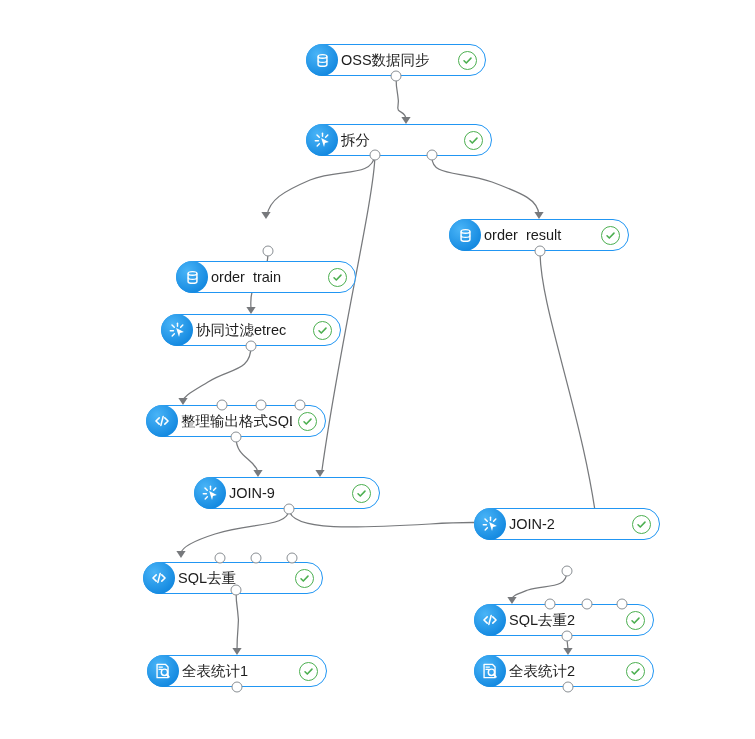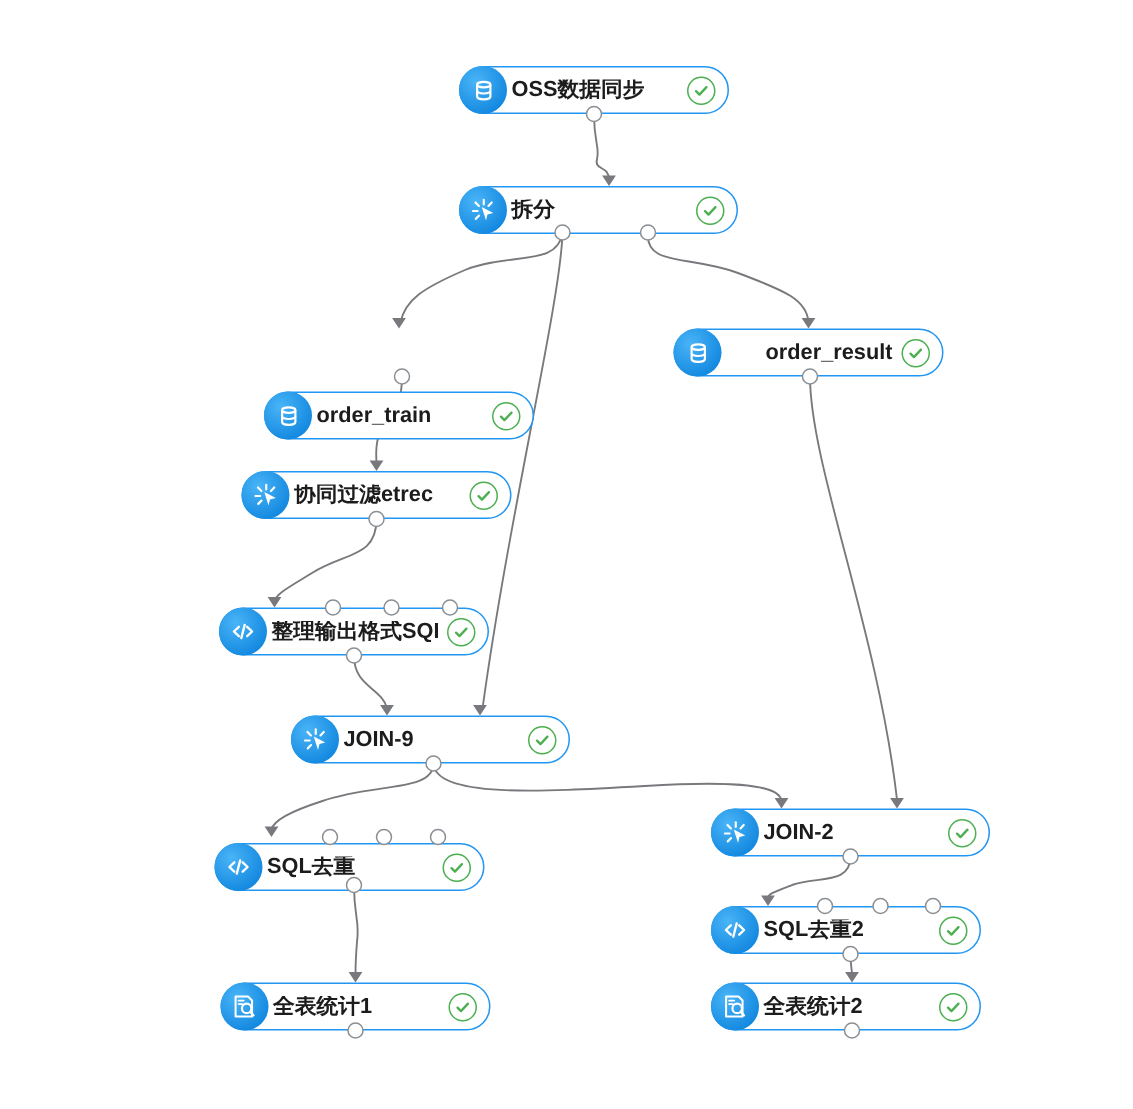--- a/index.html
+++ b/index.html
@@ -9,21 +9,20 @@
   }
   body {
     font-family: "Liberation Sans", "DejaVu Sans", sans-serif;
   }
   #canvas {
     position: relative;
     width: 755px;
     height: 739px;
     background: #ffffff;
     overflow: hidden;
-    font-weight: bold;
   }
   #edge-layer {
     position: absolute;
     left: 0;
     top: 0;
     width: 755px;
     height: 739px;
     pointer-events: none;
   }
   .node {
@@ -172,21 +171,21 @@
           </svg>
         </div>
         <div class="node-label">order_train</div>
         <div class="node-status">
           <svg width="11" height="11" viewBox="0 0 12 12">
             <polyline points="2.2,6.3 4.7,8.8 9.8,3.4" fill="none" stroke="#4caf50" stroke-width="1.7" stroke-linecap="round" stroke-linejoin="round"></polyline>
           </svg>
         </div>
       </div>
       <div class="port bottom" style="left: 268px; top: 251px;"></div>
-      <div class="node" style="left: 449px; top: 219px; width: 180px; text-align: right;">
+      <div class="node" style="left: 449px; top: 219px; width: 180px;">
         <div class="node-icon">
           <svg width="17" height="17" viewBox="0 0 20 20">
             <ellipse cx="10" cy="5.2" rx="5.2" ry="2.1" fill="none" stroke="#fff" stroke-width="1.7"></ellipse>
             <path d="M4.8 5.2 V14.6 C4.8 15.8 7.1 16.8 10 16.8 C12.9 16.8 15.2 15.8 15.2 14.6 V5.2" fill="none" stroke="#fff" stroke-width="1.7"></path>
             <path d="M4.8 10 C4.8 11.2 7.1 12.2 10 12.2 C12.9 12.2 15.2 11.2 15.2 10" fill="none" stroke="#fff" stroke-width="1.5"></path>
           </svg>
         </div>
         <div class="node-label">order_result</div>
         <div class="node-status">
           <svg width="11" height="11" viewBox="0 0 12 12">
@@ -251,21 +250,21 @@
           </svg>
         </div>
         <div class="node-label">JOIN-9</div>
         <div class="node-status">
           <svg width="11" height="11" viewBox="0 0 12 12">
             <polyline points="2.2,6.3 4.7,8.8 9.8,3.4" fill="none" stroke="#4caf50" stroke-width="1.7" stroke-linecap="round" stroke-linejoin="round"></polyline>
           </svg>
         </div>
       </div>
       <div class="port bottom" style="left: 289px; top: 509px;"></div>
-      <div class="node" style="left: 474px; top: 539px; width: 186px;">
+      <div class="node" style="left: 474px; top: 508px; width: 186px;">
         <div class="node-icon">
           <svg width="19" height="19" viewBox="0 0 20 20">
             <g stroke="#fff" stroke-width="1.5" stroke-linecap="round">
               <line x1="4.2" y1="4.2" x2="6.6" y2="6.6"></line>
               <line x1="15.6" y1="4.2" x2="13.3" y2="6.6"></line>
               <line x1="2.4" y1="10.2" x2="5.7" y2="10.2"></line>
               <line x1="10.0" y1="2.3" x2="10.0" y2="5.6"></line>
               <line x1="4.4" y1="15.7" x2="6.7" y2="13.4"></line>
             </g>
             <path d="M8.6 7.3 L16.7 11.6 L12.6 12.6 L11.6 16.8 Z" fill="#fff"></path>

